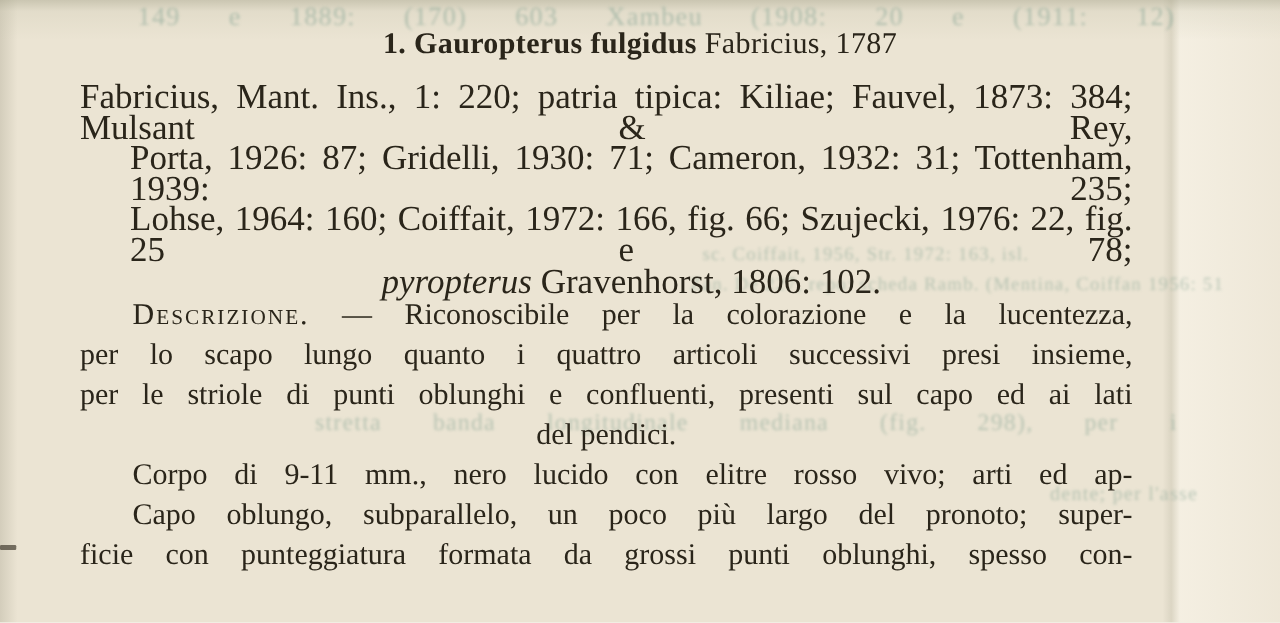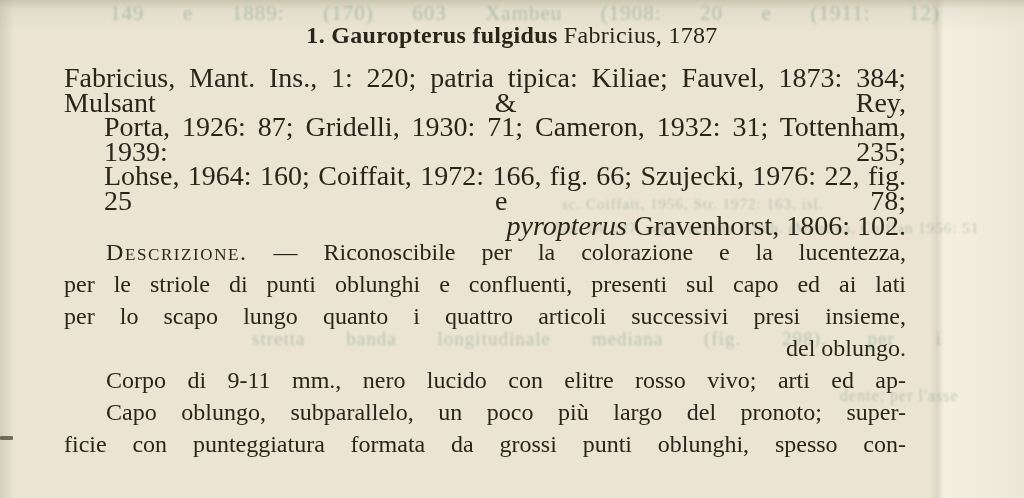--- a/index.html
+++ b/index.html
@@ -45,21 +45,21 @@
     position: absolute;
     left: 64px; top: 236px;
     width: 842px;
     font-size: 24px;
     line-height: 32px;
     z-index: 2;
   }
   .indent { padding-left: 42px; }
 
   .jline { text-align: justify; text-align-last: justify; }
-  .lline { text-align: right; }
+  .lline { text-align: center; }
 
   .bleed {
     position: absolute;
     z-index: 1;
     color: #8da898;
     opacity: 0.55;
     filter: blur(1.2px);
     white-space: nowrap;
     letter-spacing: 1px;
   }
@@ -102,23 +102,23 @@
   <div class="bleed bleed-mid1">sc. Coiffait, 1956, Str. 1972: 163, isl.</div>
   <div class="bleed bleed-mid2">Zan. De 227, repo: scheda Ramb. (Mentina, Coiffan 1956: 51</div>
   <div class="bleed bleed-mid3">stretta banda longitudinale mediana (fig. 298), per i</div>
   <div class="bleed bleed-mid4">dente; per l'asse</div>
 
   <div class="main">
     <div class="jline indent">
       <span class="sc">Descrizione.</span>
       <span>— Riconoscibile per la colorazione e la lucentezza,</span>
     </div>
+    <div class="jline">per lo scapo lungo quanto i quattro articoli successivi presi insieme,</div>
     <div class="jline">per le striole di punti oblunghi e confluenti, presenti sul capo ed ai lati</div>
-    <div class="jline">per lo scapo lungo quanto i quattro articoli successivi presi insieme,</div>
-    <div class="lline">del oblungo.</div>
+    <div class="lline">del pendici.</div>
 
     <div class="jline indent">Corpo di 9-11 mm., nero lucido con elitre rosso vivo; arti ed ap-</div>
 
     <div class="jline indent">Capo oblungo, subparallelo, un poco più largo del pronoto; super-</div>
     <div class="jline">ficie con punteggiatura formata da grossi punti oblunghi, spesso con-</div>
   </div>
 
   <div class="mark-left"></div>
 
 </div>

